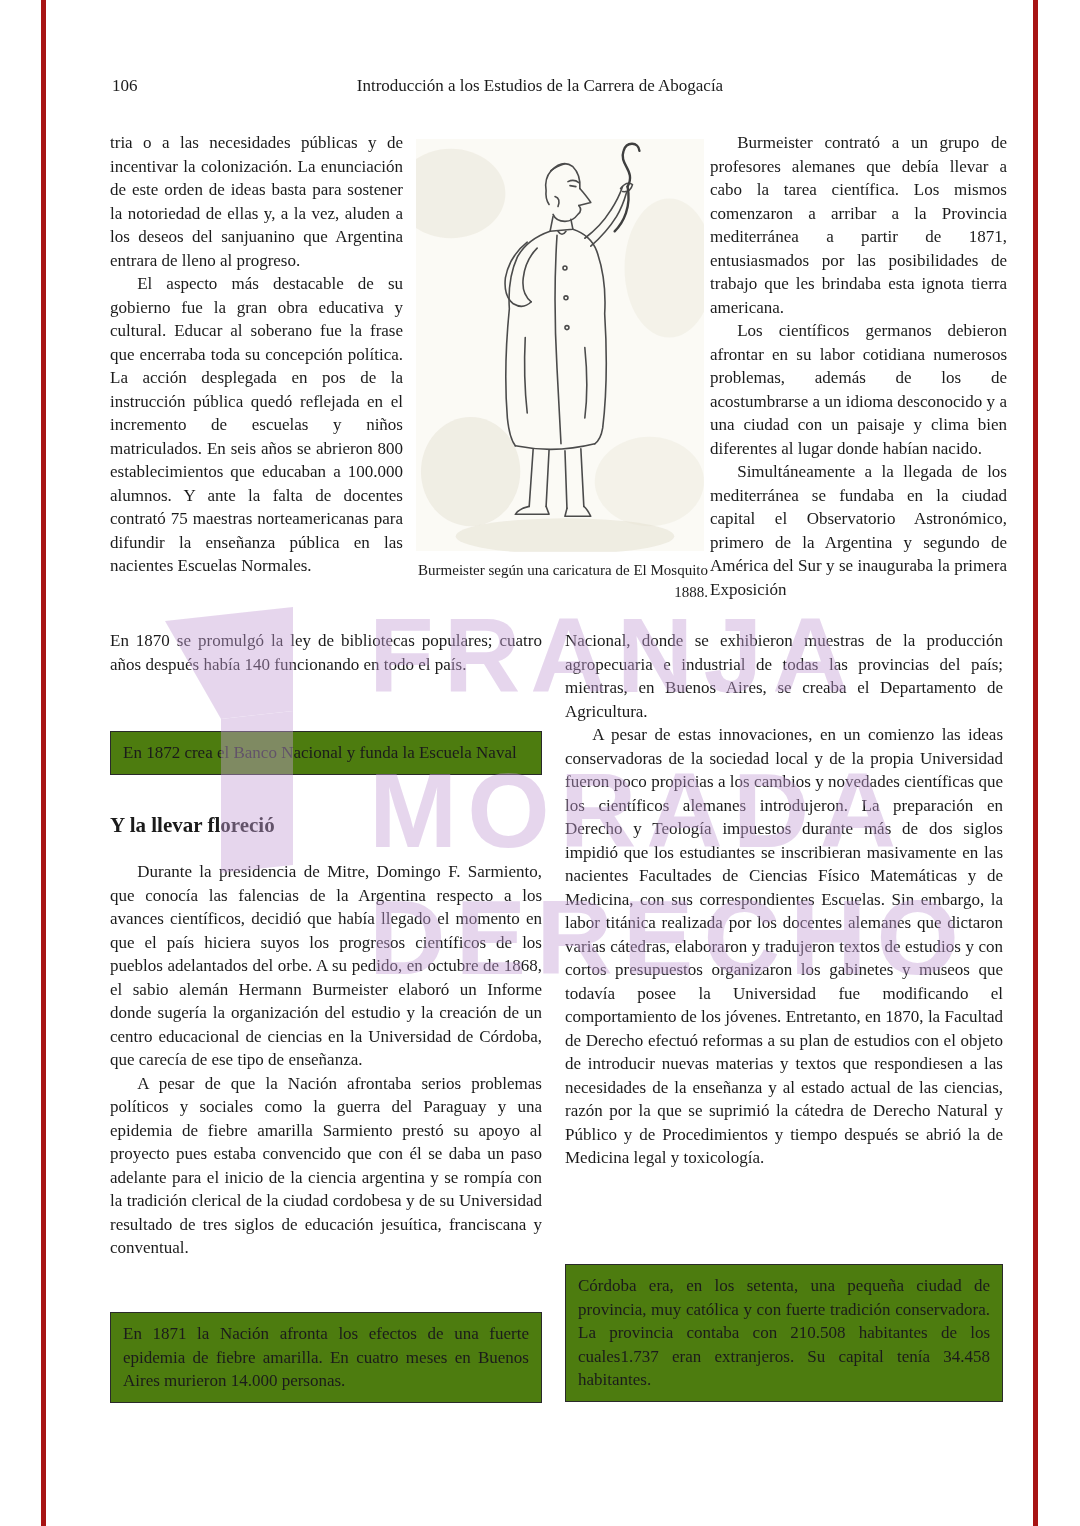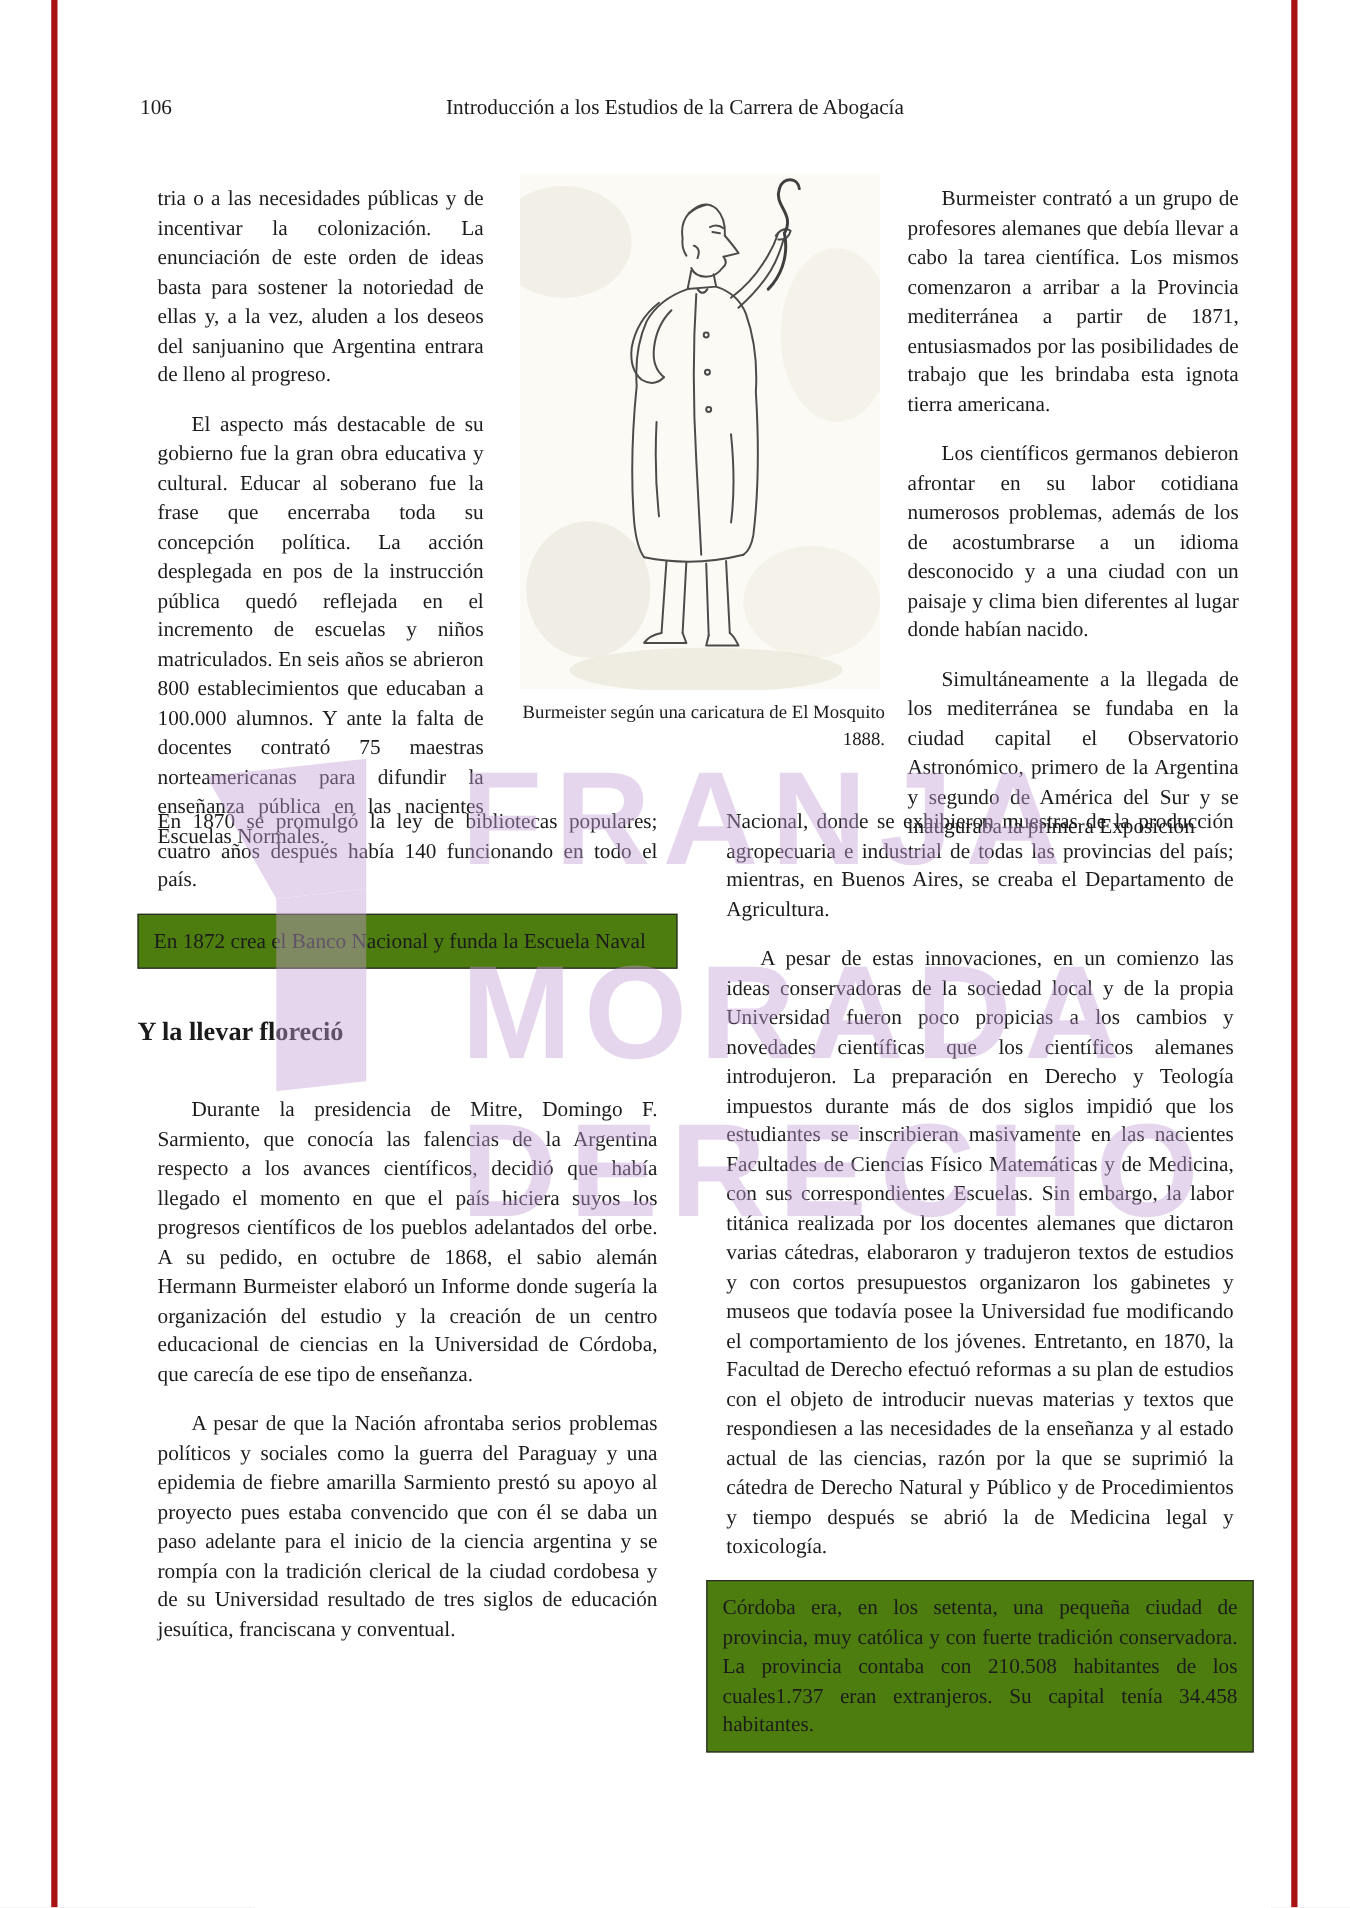--- a/index.html
+++ b/index.html
@@ -9,21 +9,21 @@
     font-family:"Liberation Serif","DejaVu Serif",serif;color:#1b1b1b;
   }
   .redline{position:absolute;top:0;bottom:0;width:5px;background:#a81414;}
   .redline.left{left:41px;}
   .redline.right{left:1033px;}
 
   .hdr-num{position:absolute;left:112px;top:76px;font-size:17px;}
   .hdr-title{position:absolute;left:0;right:0;top:76px;text-align:center;font-size:17px;}
 
   .bt{font-size:17px;line-height:23.5px;text-align:justify;hyphens:auto;}
-  .bt p{margin:16px;}
+  .bt p{margin:0;}
   .bt p.indent{text-indent:1.6em;}
 
   .col-lt{position:absolute;left:110px;top:131px;width:293px;}
   .col-rt{position:absolute;left:710px;top:131px;width:297px;}
   .lw{position:absolute;left:110px;top:629px;width:432px;}
   .col-rb{position:absolute;left:565px;top:629px;width:438px;}
 
   .fig{position:absolute;left:416px;top:138px;width:288px;height:414px;}
   .fig svg{display:block;width:100%;height:100%;}
   .fig-cap{position:absolute;left:412px;top:560px;width:296px;font-size:15px;line-height:21.5px;text-align:right;}
@@ -144,20 +144,23 @@
     <span>En 1872 crea el Banco Nacional y funda la Escuela Naval</span>
   </div>
 
   <div class="heading">Y la llevar floreció</div>
 
   <div class="bt" style="position:absolute;left:110px;top:860px;width:432px;">
     <p class="indent">Durante la presidencia de Mitre, Domingo F. Sarmiento, que conocía las falencias de la Argentina respecto a los avances científicos, decidió que había llegado el momento en que el país hiciera suyos los progresos científicos de los pueblos adelantados del orbe. A su pedido, en octubre de 1868, el sabio alemán Hermann Burmeister elaboró un Informe donde sugería la organización del estudio y la creación de un centro educacional de ciencias en la Universidad de Córdoba, que carecía de ese tipo de enseñanza.</p>
     <p class="indent">A pesar de que la Nación afrontaba serios problemas políticos y sociales como la guerra del Paraguay y una epidemia de fiebre amarilla Sarmiento prestó su apoyo al proyecto pues estaba convencido que con él se daba un paso adelante para el inicio de la ciencia argentina y se rompía con la tradición clerical de la ciudad cordobesa y de su Universidad resultado de tres siglos de educación jesuítica, franciscana y conventual.</p>
   </div>
 
+  <div class="callout box2">
+    <span>En 1871 la Nación afronta los efectos de una fuerte epidemia de fiebre amarilla. En cuatro meses en Buenos Aires murieron 14.000 personas.</span>
+  </div>
 
   <div class="callout box3">
     <span>Córdoba era, en los setenta, una pequeña ciudad de provincia, muy católica y con fuerte tradición conservadora. La provincia contaba con 210.508 habitantes de los cuales1.737 eran extranjeros. Su capital tenía 34.458 habitantes.</span>
   </div>
 
   <div class="watermark">
     <svg class="wm-logo" width="135" height="270" viewBox="0 0 135 270" xmlns="http://www.w3.org/2000/svg">
       <polygon points="0,14 128,0 128,104 56,112" fill="#c59fd6"></polygon>
       <polygon points="56,112 128,104 128,258 56,266" fill="#c59fd6"></polygon>
     </svg>

